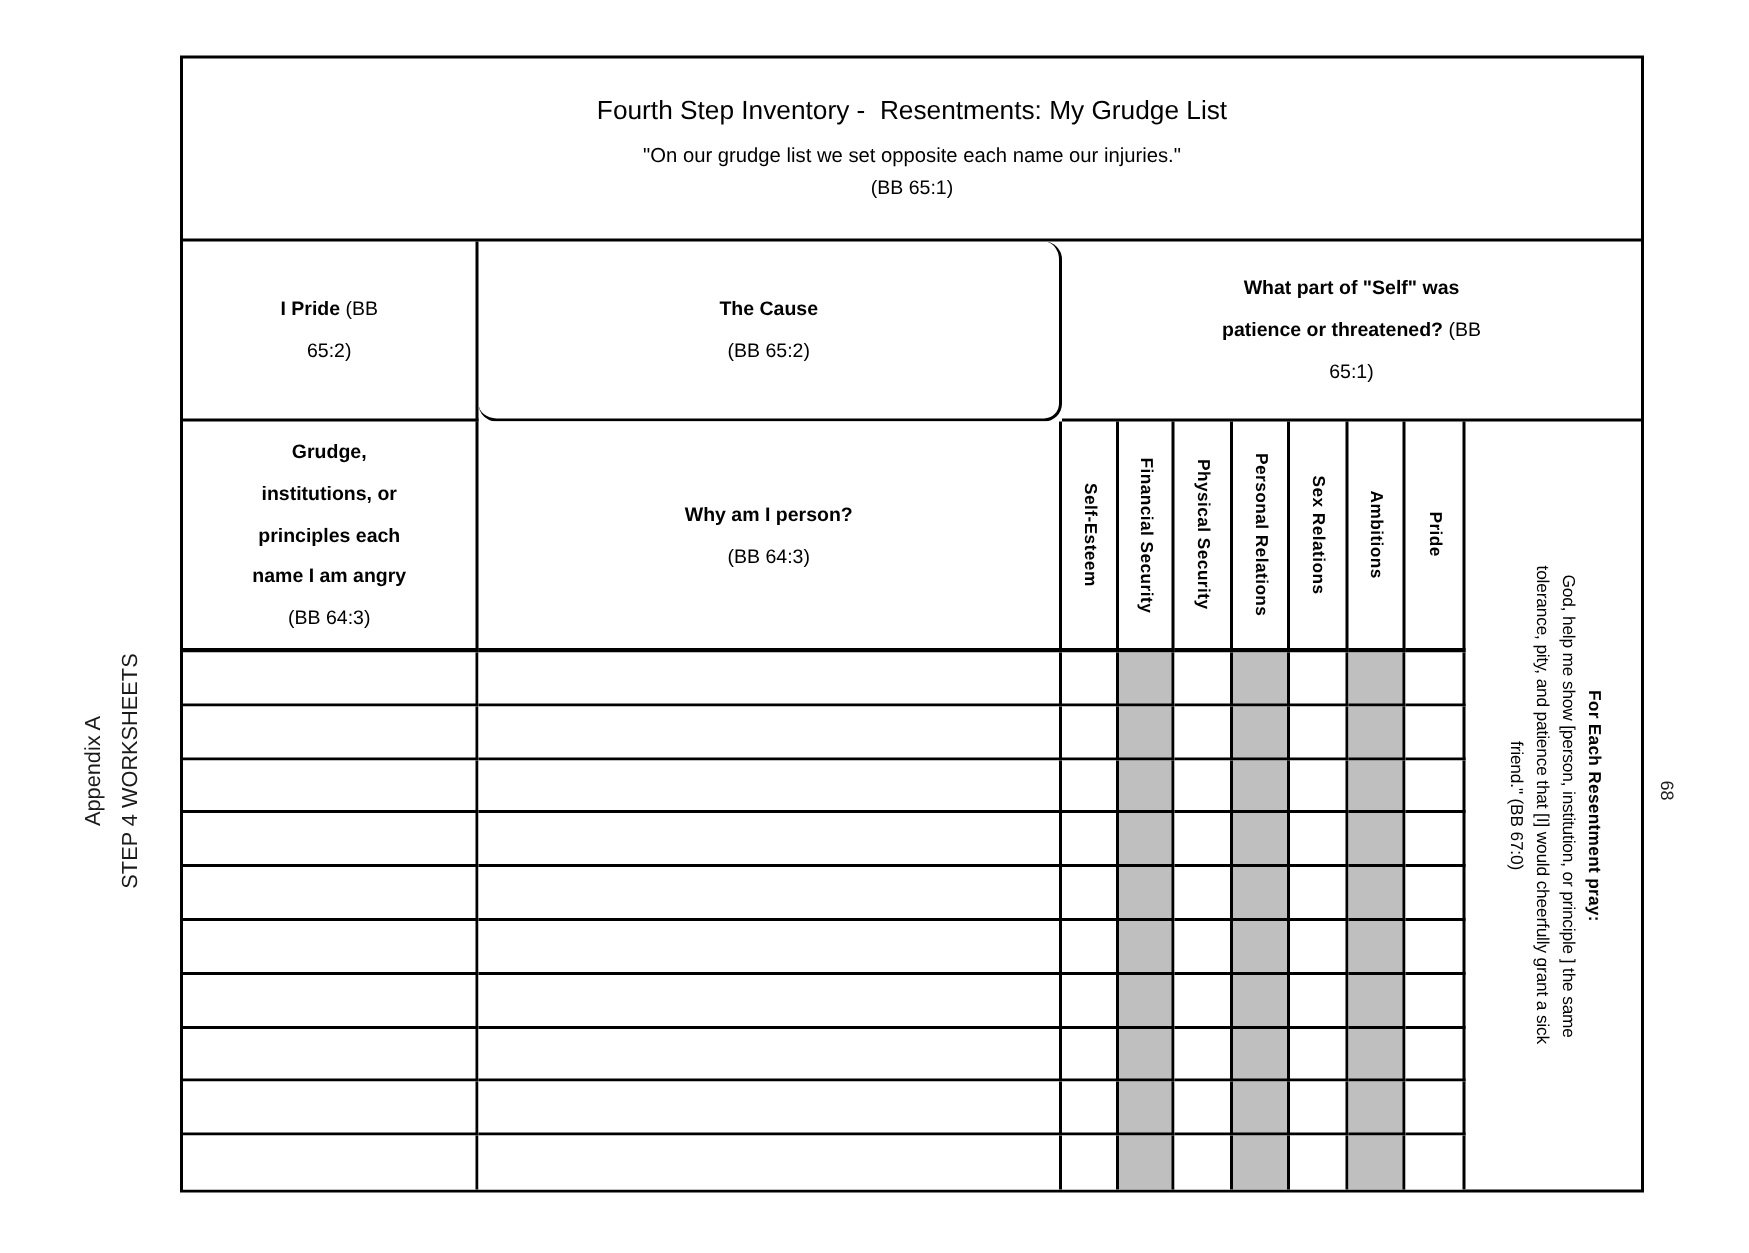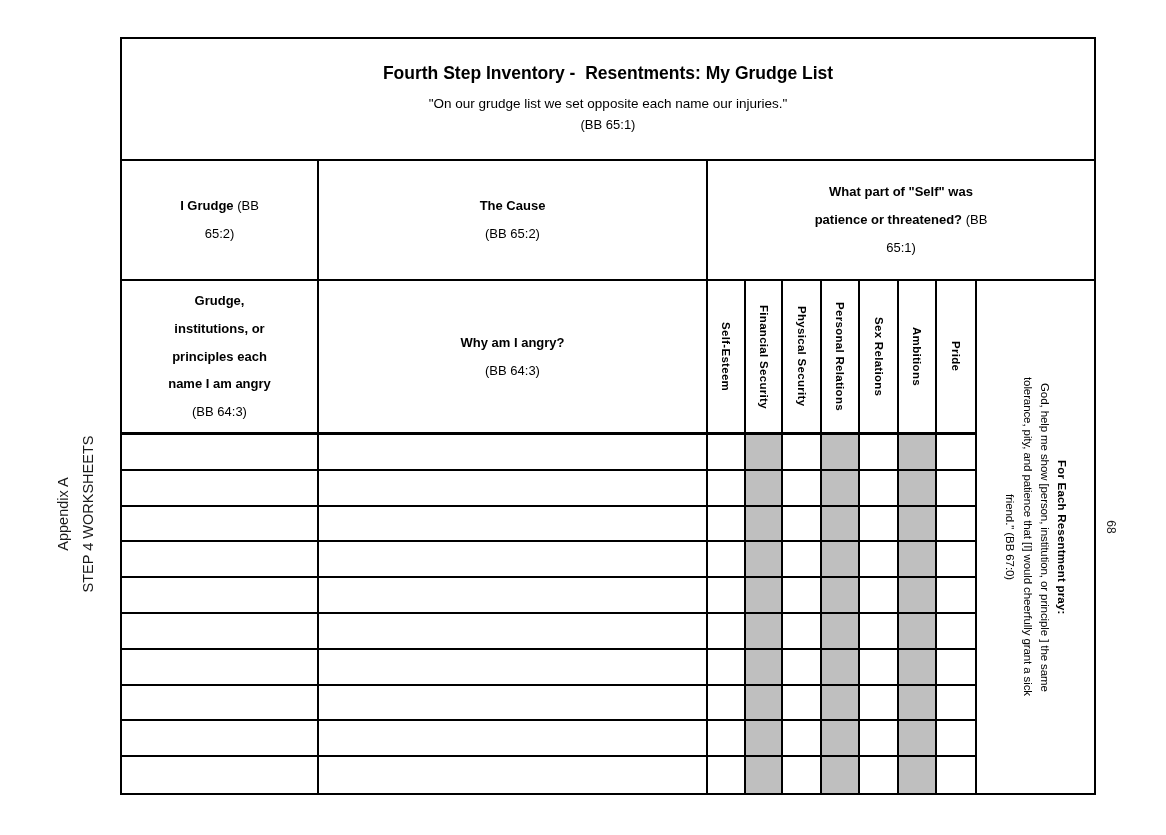--- a/index.html
+++ b/index.html
@@ -32,29 +32,29 @@
   .cell { border-right: 2px solid #000; border-bottom: 2px solid #000; }
   .br0 { border-right: none; }
   .bb0 { border-bottom: none; }
   .thick-bb { border-bottom-width: 3px; }
   .shaded { background: #bfbfbf; }
 
   .center-col { display: flex; flex-direction: column; align-items: center; justify-content: center; text-align: center; }
 
   
   #title-cell { grid-column: 1 / -1; grid-row: 1; }
-  .doc-title { font-size: 17.5px; font-weight: bold; white-space: pre-wrap; margin-bottom: 9px; }
+  .doc-title { font-size: 17.5px; font-weight: normal; white-space: pre-wrap; margin-bottom: 9px; }
   .doc-subtitle { font-size: 13.5px; line-height: 1.6; }
   .doc-subtitle-ref { font-size: 13px; line-height: 1.5; }
 
   
   .hdr { font-size: 13px; line-height: 2.15; }
   .b { font-weight: bold; }
   #resent-header { grid-column: 1; grid-row: 2; }
-  #cause-header  { grid-column: 2; grid-row: 2; }
+  #cause-header  { grid-column: 2; grid-row: 2; border-radius: 12px; }
   #self-header   { grid-column: 3 / -1; grid-row: 2; }
   #people-header { grid-column: 1; grid-row: 3; }
   #why-header    { grid-column: 2; grid-row: 3; }
 
   
   .attr-head { grid-row: 3; display: flex; align-items: center; justify-content: center; }
   .attr-head span {
     writing-mode: vertical-rl; font-weight: bold; font-size: 11.5px;
     letter-spacing: 0.3px; white-space: nowrap;
   }
@@ -82,21 +82,21 @@
 
   <div id="worksheet-table">
 
     <div id="title-cell" class="cell br0 center-col">
       <div class="doc-title">Fourth Step Inventory -  Resentments: My Grudge List</div>
       <div class="doc-subtitle">"On our grudge list we set opposite each name our injuries."</div>
       <div class="doc-subtitle-ref">(BB 65:1)</div>
     </div>
 
     <div id="resent-header" class="cell center-col hdr">
-      <div><span class="b">I Grudge</span><span> (BB</span></div>
+      <div><span class="b">I Pride</span><span> (BB</span></div>
       <div>65:2)</div>
     </div>
 
     <div id="cause-header" class="cell center-col hdr">
       <div class="b">The Cause</div>
       <div>(BB 65:2)</div>
     </div>
 
     <div id="self-header" class="cell br0 center-col hdr">
       <div class="b">What part of "Self" was</div>
@@ -106,21 +106,21 @@
 
     <div id="people-header" class="cell thick-bb center-col hdr">
       <div class="b">Grudge,</div>
       <div class="b">institutions, or</div>
       <div class="b">principles each</div>
       <div class="b">name I am angry</div>
       <div>(BB 64:3)</div>
     </div>
 
     <div id="why-header" class="cell thick-bb center-col hdr">
-      <div class="b">Why am I angry?</div>
+      <div class="b">Why am I person?</div>
       <div>(BB 64:3)</div>
     </div>
 
     <div class="cell thick-bb attr-head" style="grid-column:3">
         <span>Self-Esteem</span>
       </div>
     <div class="cell thick-bb attr-head" style="grid-column:4">
         <span>Financial Security</span>
       </div>
     <div class="cell thick-bb attr-head" style="grid-column:5">

